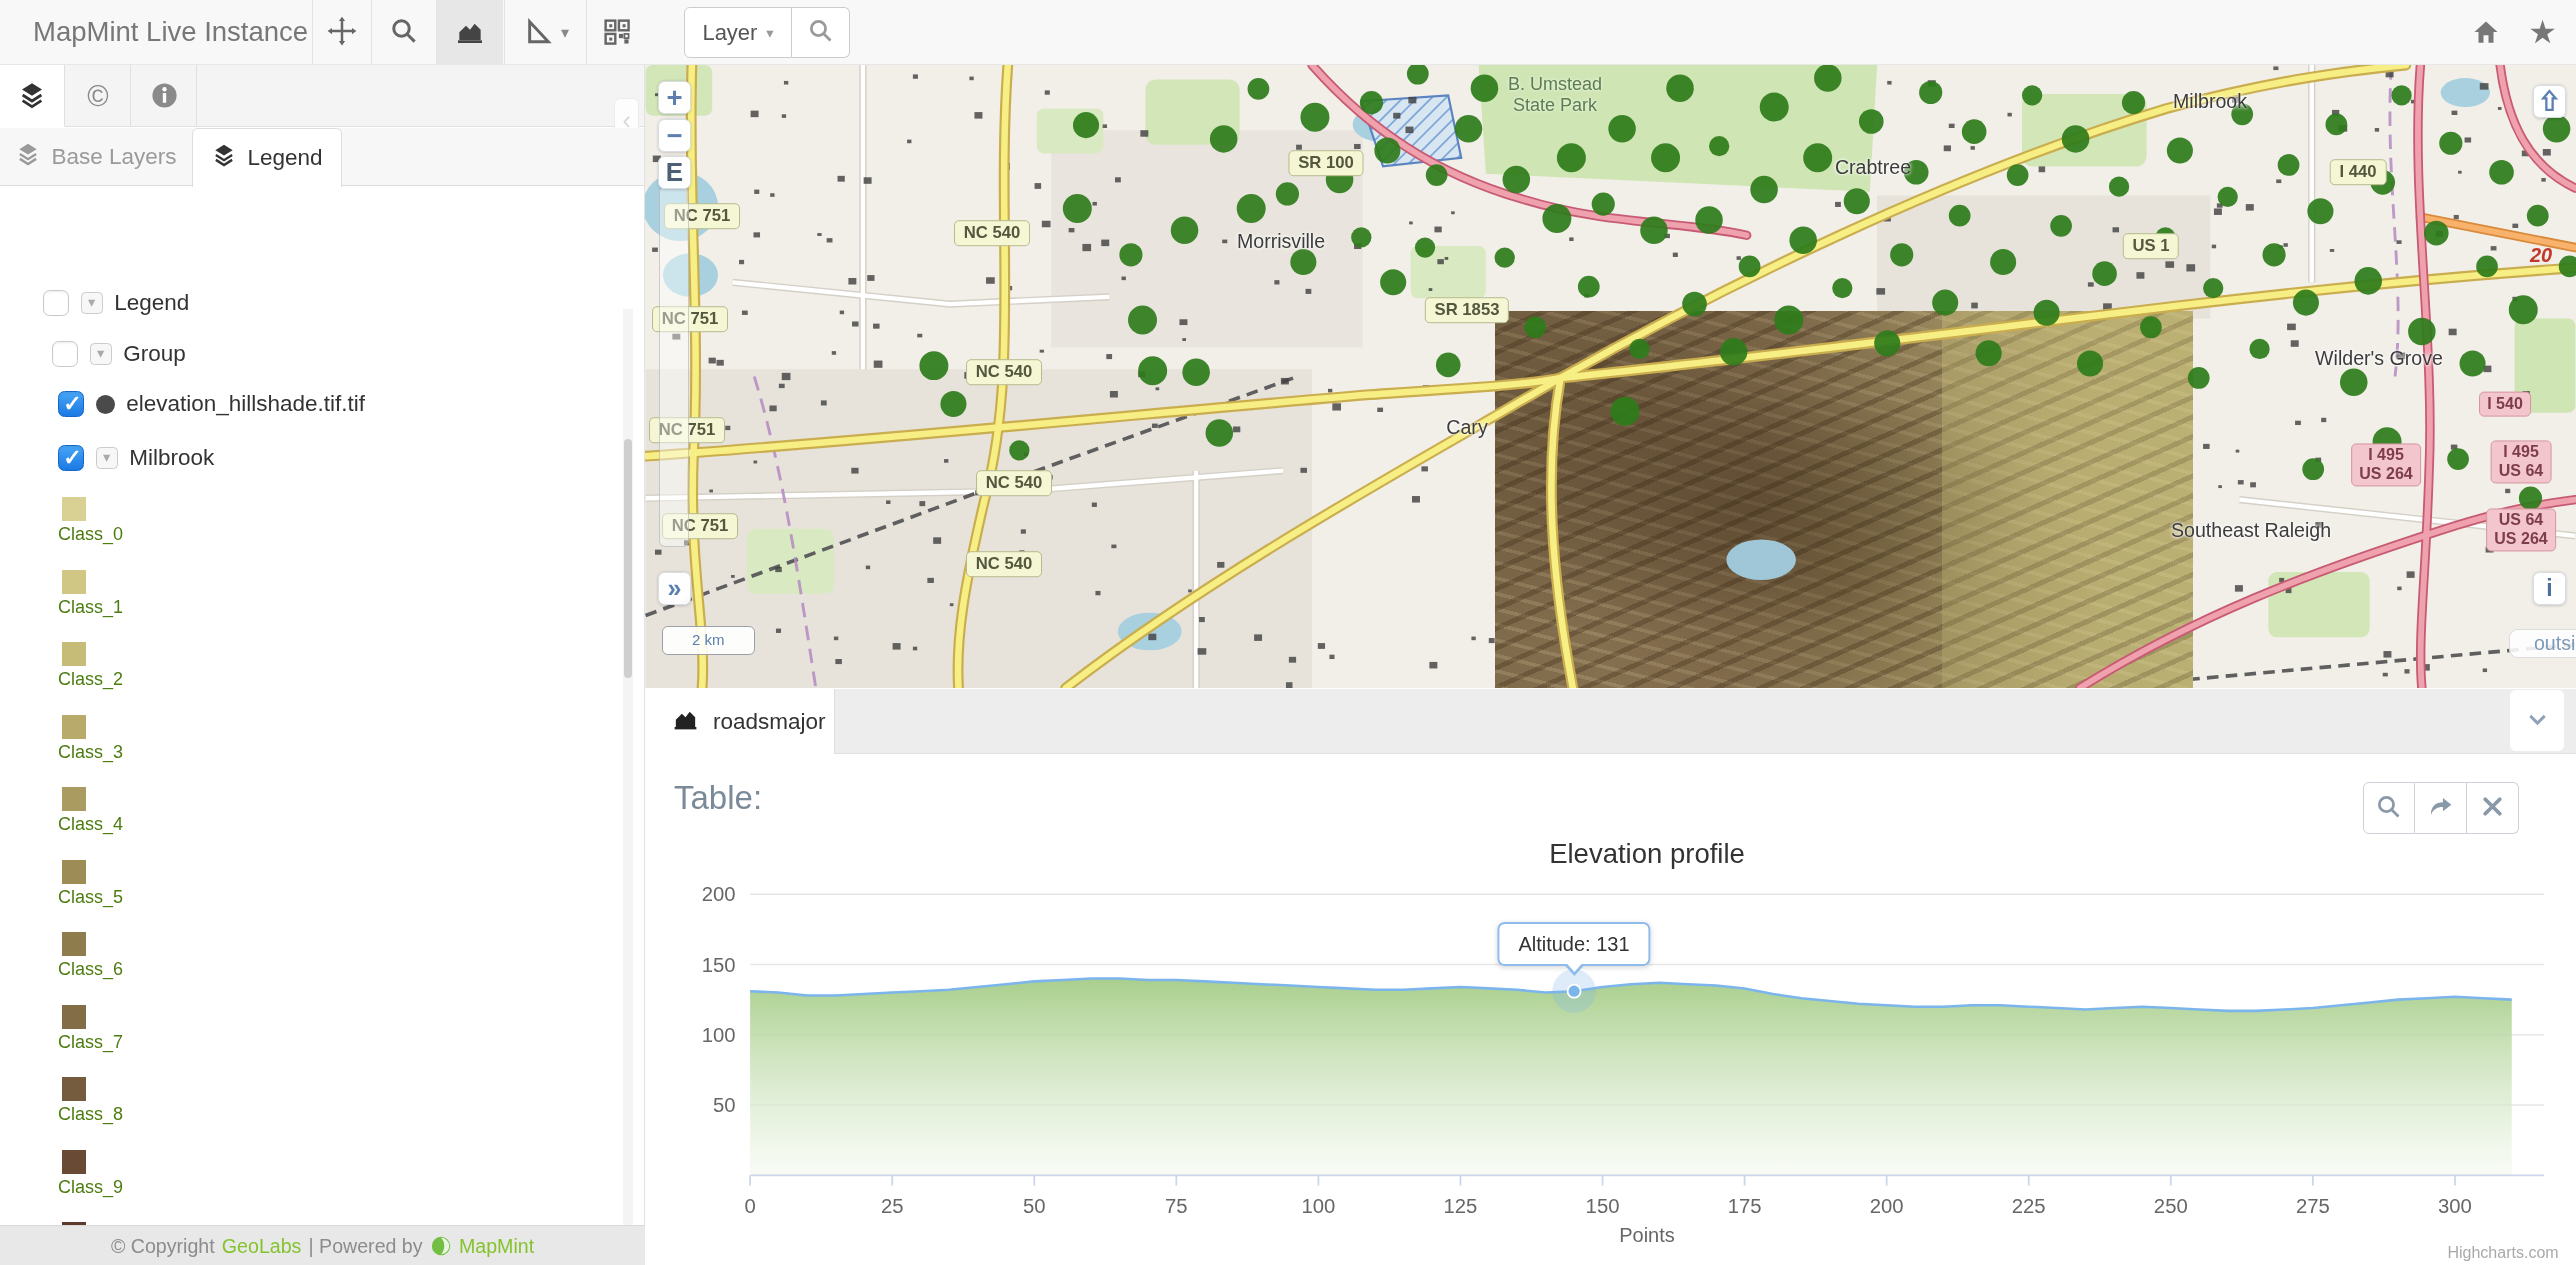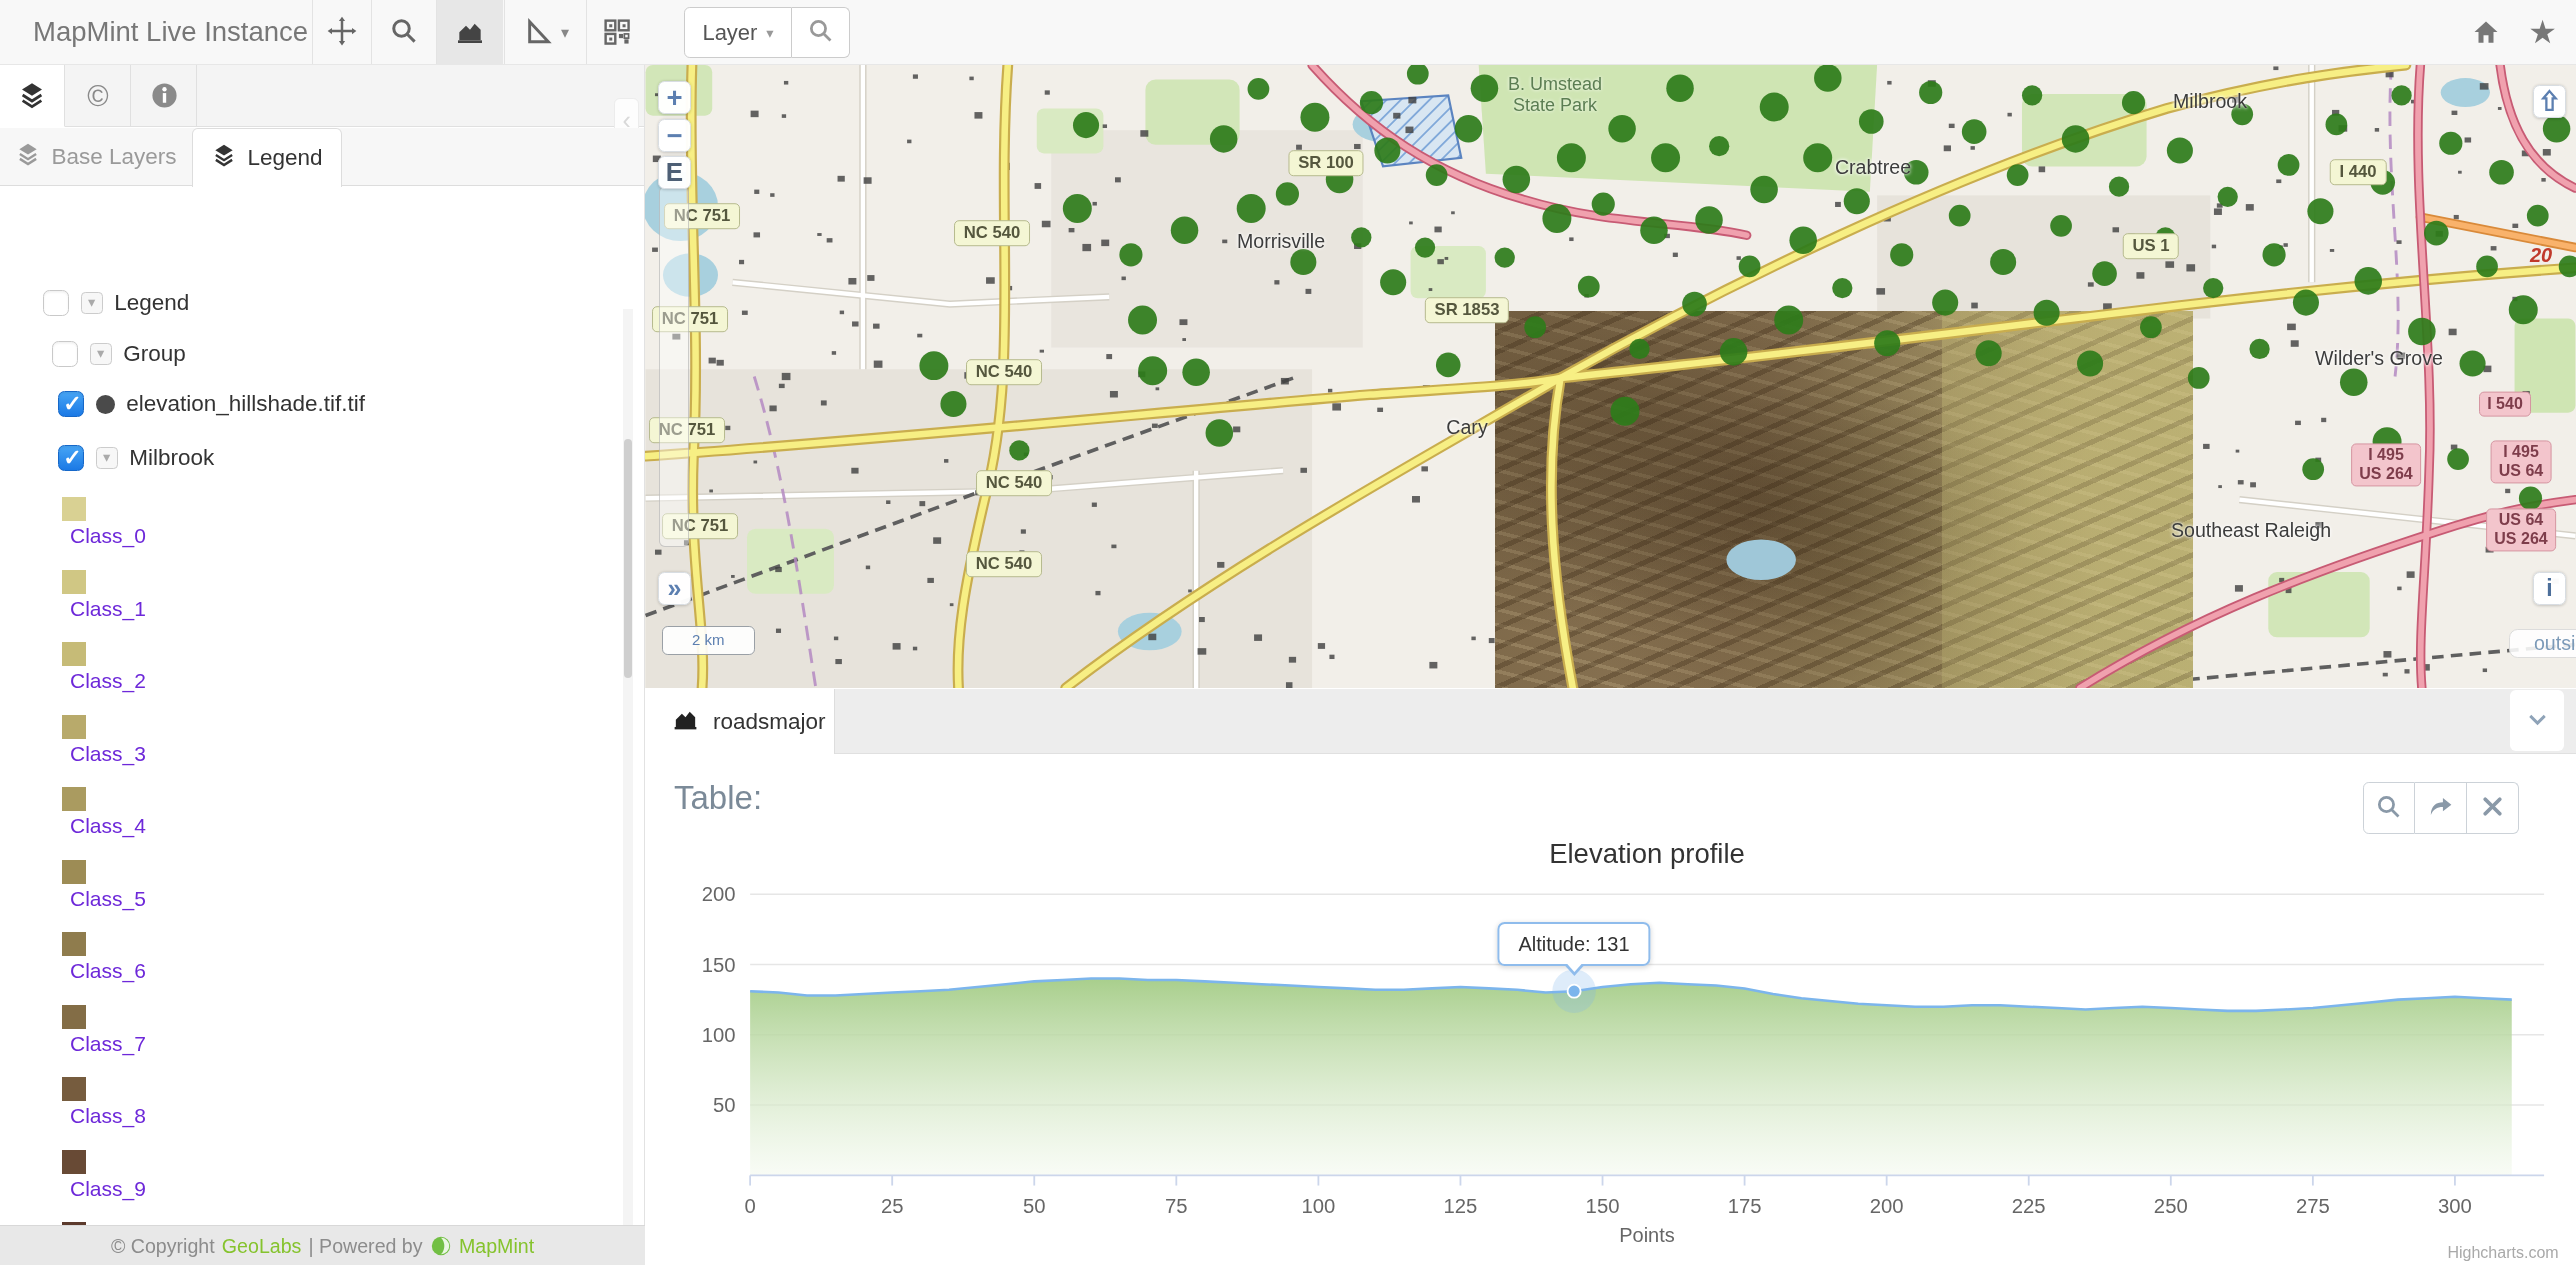--- a/index.html
+++ b/index.html
@@ -50,21 +50,21 @@
   .trow { position:absolute; display:flex; align-items:center; gap:11.6px; font-size:22.5px; color:#333; }
   .cb { width:26px; height:26px; border:1.4px solid #c9c9c9; border-radius:6.5px; background:#fff;
         box-shadow:inset 0 1.4px 2.2px rgba(0,0,0,.06); cursor:pointer; flex:0 0 auto; }
   .cb.on { background:linear-gradient(#47a5f5,#1b79e5); border-color:#1668c9; position:relative; }
   .cb.on::after { content:"✓"; position:absolute; left:4.3px; top:-1.4px; color:#fff; font-size:22px; font-weight:bold; }
   .caretbox { width:22px; height:22px; border:1.4px solid #ccc; border-radius:4.3px; background:#f7f7f7;
               color:#aaa; font-size:14.5px; text-align:center; line-height:19px; cursor:pointer; flex:0 0 auto; }
   .bullet { width:19px; height:19px; border-radius:50%; background:#4a4a4a; flex:0 0 auto; }
   .class-item { position:absolute; left:58px; }
   .swatch { width:24px; height:24px; margin-left:4.3px; }
-  .class-label { font-size:21px; color:#6d28d9; margin-top:2.9px;margin-left:12px; }
+  .class-label { font-size:18px; color:#4d7c0f; margin-top:2.9px; }
   #sb-scroll { position:absolute; right:0; top:122px; width:10px; bottom:0; background:#f4f4f4; }
   #sb-thumb { position:absolute; right:0.7px; top:130px; width:8.7px; height:239px; background:#cfcfcf; border-radius:4.3px; }
 
   
   #map { position:absolute; left:645px; top:65px; width:1931px; height:623px;
          background:#f2efe9; overflow:hidden; z-index:10; }
   #hillshade { position:absolute; left:850px; top:246px; width:698px; height:377px;
     background:
       radial-gradient(ellipse at 22% 28%, rgba(42,26,10,.30), transparent 58%),
       radial-gradient(ellipse at 50% 75%, rgba(52,32,12,.32), transparent 52%),

